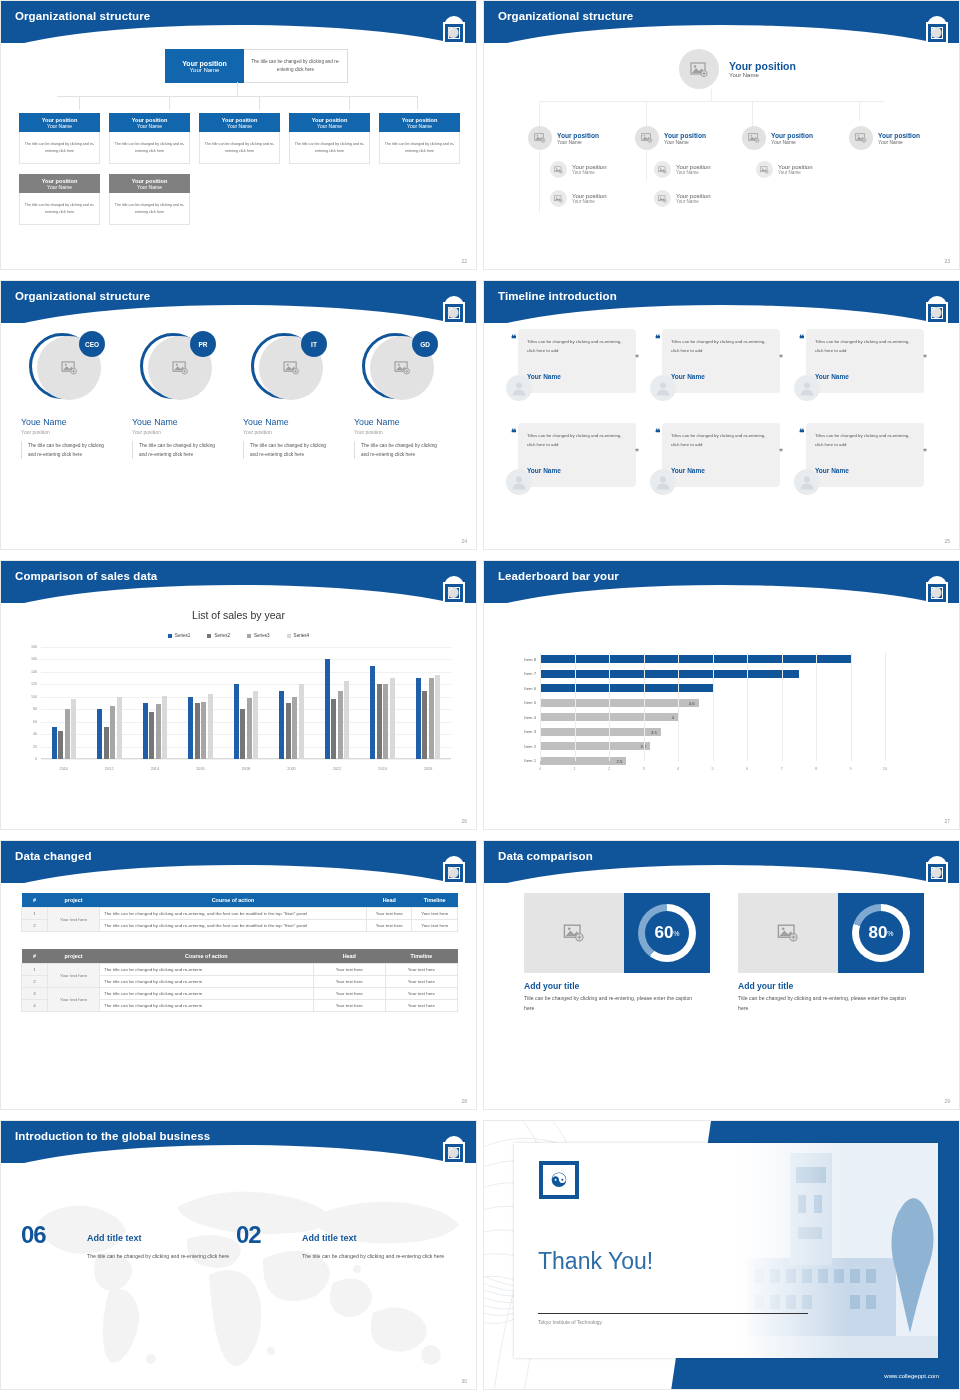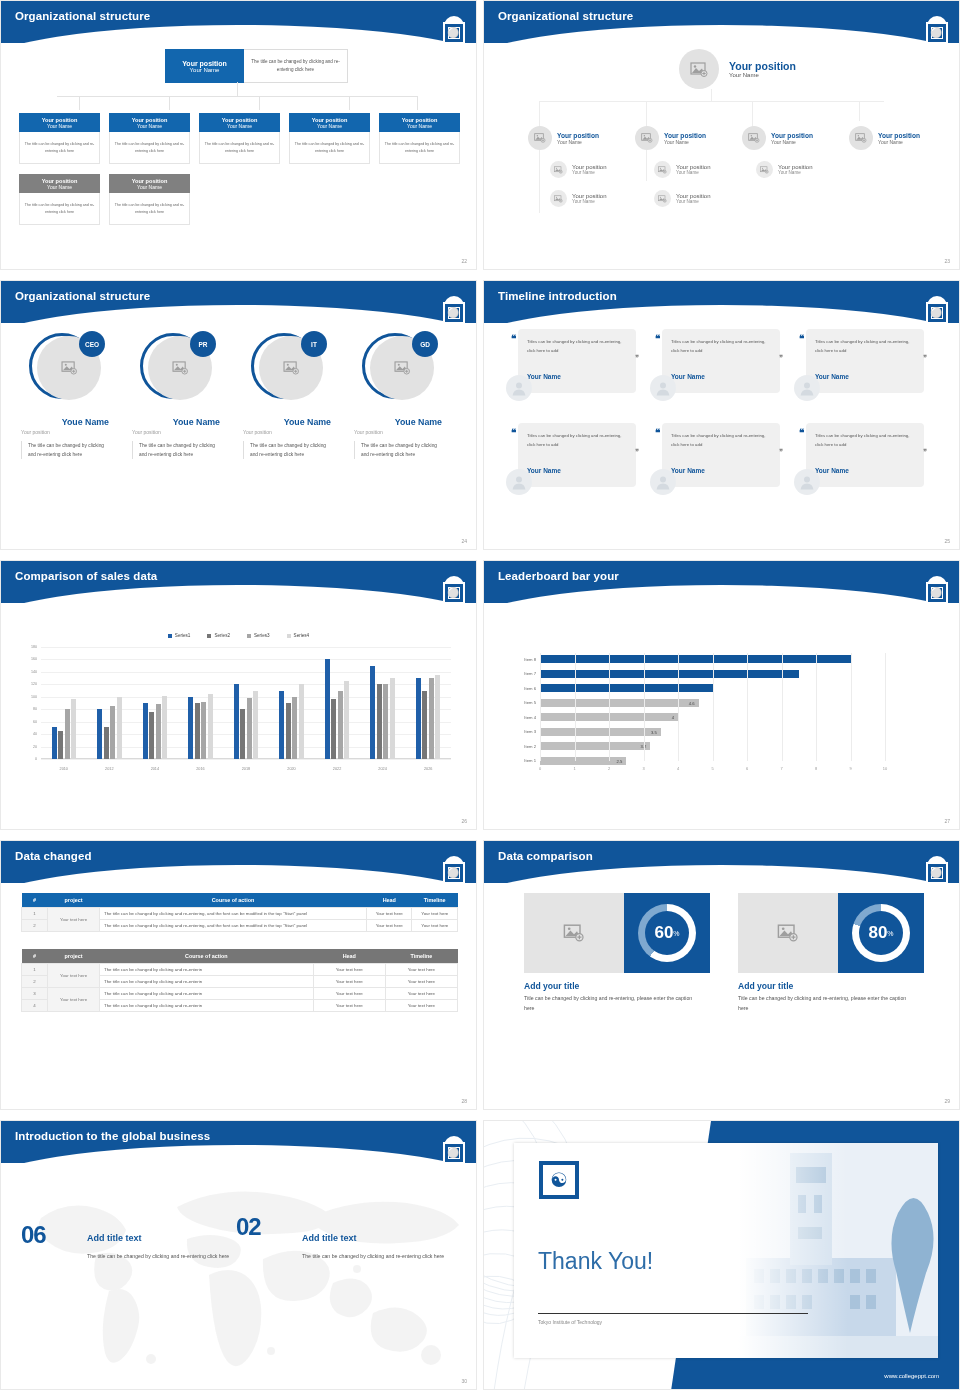--- a/index.html
+++ b/index.html
@@ -81,21 +81,21 @@
   .s24-item { width:88px; position:relative; }
   .s24-circ { position:relative; width:72px; height:72px; margin-left:8px; }
   .s24-circ .ring { position:absolute; left:0; top:0; width:66px; height:66px;
                     border-radius:50%; border:3px solid #10559A; }
   .s24-circ .disc { position:absolute; left:8px; top:3px; width:64px; height:64px;
                     border-radius:50%; background:#e2e2e2; display:flex;
                     align-items:center; justify-content:center; }
   .s24-circ .badge { position:absolute; right:-4px; top:-2px; width:26px; height:26px;
                      border-radius:50%; background:#10559A; color:#fff; font-size:6.5px;
                      display:flex; align-items:center; justify-content:center; font-weight:bold; }
-  .s24-name { margin-top:12px; font-size:8.8px; font-weight:bold; color:#10559A;text-align:right; }
+  .s24-name { margin-top:12px; font-size:8.8px; font-weight:normal; color:#10559A; }
   .s24-pos { font-size:5px; color:#9b9b9b; margin-top:2px; }
   .s24-desc { margin-top:6px; padding-left:6px; border-left:1px solid #dedede;
               font-size:4.8px; color:#555; line-height:1.9; }
 
   
   .s25-grid { position:absolute; left:20px; top:48px; display:grid;
               grid-template-columns: repeat(3,144px); grid-auto-rows:94px; }
   .s25-cell { position:relative; }
   .s25-av { position:absolute; left:2px; top:46px; width:26px; height:26px;
             border-radius:50%; background:#e9ecef; display:flex; align-items:center;
@@ -657,20 +657,21 @@
         <div class="curve"></div>
     </div>
     <div class="sl-title">Comparison of sales data</div>
     <div class="logo">
       <div class="dome"></div>
         <div class="box">
           <div class="inner"></div>
           <div class="bird">⚪</div>
         </div>
     </div>
+    <div class="chart-title">List of sales by year</div>
     <div class="legend" id="chartLegend">
         <div class="li">
      <span class="sw" style="background:#1F5FA9"></span>
      <span>Series1</span>
         </div>
         <div class="li">
      <span class="sw" style="background:#767676"></span>
      <span>Series2</span>
         </div>
         <div class="li">
@@ -1030,21 +1031,21 @@
             <circle cx="150" cy="196" r="5"></circle>
           <circle cx="270" cy="188" r="4"></circle>
             <circle cx="356" cy="106" r="4"></circle>
         </g>
       </svg>
     </div>
     <div id="s30items">
         <div class="num-big" style="left:20px;top:100px">06</div>
   <div class="num-title" style="left:86px;top:112px">Add title text</div>
   <div class="num-desc" style="left:86px;top:130px">The title can be changed by clicking and re-entering click here</div>
-        <div class="num-big" style="left:235px;top:92px">02</div>
+        <div class="num-big" style="left:235px;top:100px">02</div>
   <div class="num-title" style="left:301px;top:112px">Add title text</div>
   <div class="num-desc" style="left:301px;top:130px">The title can be changed by clicking and re-entering click here</div>
       </div>
     <div class="pgnum">30</div>
   </div>
 
   <div class="slide">
     <div class="ty">
       <svg class="topo" viewBox="0 0 477 270" preserveAspectRatio="none">
         <g fill="none" stroke="#e9eef3" stroke-width="1">

